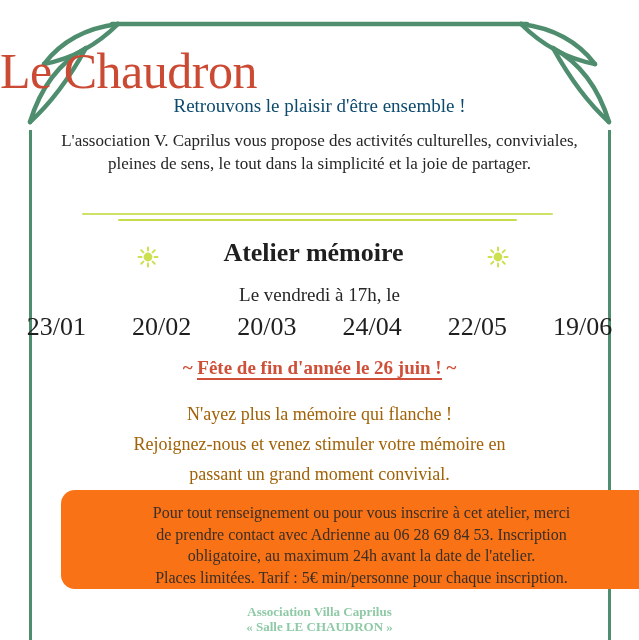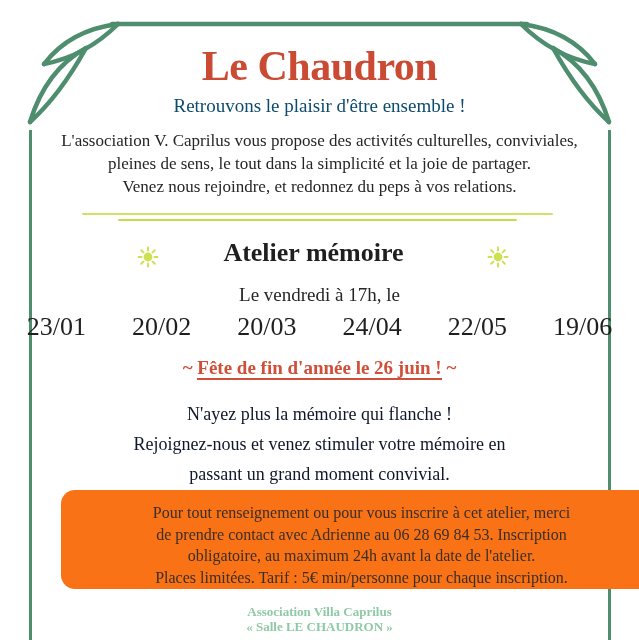--- a/index.html
+++ b/index.html
@@ -14,21 +14,21 @@
 
   
   .ornament{position:absolute;left:0;top:0;}
   .vline{position:absolute;top:130px;bottom:0;width:3px;background:#4E8D6D;}
   .vline.left{left:29px;}
   .vline.right{left:608px;}
 
   
   .title{
     position:absolute;left:0;right:0;top:42px;
-    text-align:center;font-size:42px;font-weight:700;color:#CB4A34;
+    text-align:left;font-size:50px;font-weight:400;color:#CB4A34;
     letter-spacing:-0.5px;
   }
   .subtitle{
     position:absolute;left:0;right:0;top:95px;
     text-align:center;font-size:19px;color:#0c4a6e;font-weight:400;
   }
 
   
   .intro1{
     position:absolute;left:40px;right:40px;top:129px;
@@ -69,21 +69,21 @@
   
   .fete{
     position:absolute;left:0;right:0;top:357px;
     text-align:center;font-size:19px;font-weight:700;color:#CF4F38;
   }
   .fete-core{border-bottom:2px solid #CF4F38;}
 
   
   .pitch{
     position:absolute;left:40px;right:40px;top:399px;
-    text-align:center;font-size:18px;line-height:30px;color:#0f172a;
+    text-align:center;font-size:18px;line-height:30px;color:#a16207;
   }
 
   
   .info-box{
     position:absolute;left:61px;top:490px;width:601px;height:99px;
     background:#f97316;border-radius:14px;
     box-sizing:border-box;padding-top:12px;
     text-align:center;font-size:16px;line-height:21.5px;color:#3A2E25;
   }
 
@@ -117,21 +117,20 @@
   <div class="vline left"></div>
   <div class="vline right"></div>
 
   <div class="title">Le Chaudron</div>
   <div class="subtitle">Retrouvons le plaisir d'être ensemble !</div>
 
   <div class="intro1">
     <div>L'association V. Caprilus vous propose des activités culturelles, conviviales,</div>
     <div>pleines de sens, le tout dans la simplicité et la joie de partager.</div>
   </div>
-  <div class="intro2">Venez nous rejoindre, et redonnez du peps à vos relations.</div>
 
   <div class="divider d1"></div>
   <div class="divider d2"></div>
 
   <svg class="sun left" viewBox="0 0 22 22">
     <circle cx="11" cy="11" r="4.4" fill="#CDE052"></circle>
     <g stroke="#CDE052" stroke-width="2" stroke-linecap="round">
       <line x1="11" y1="1.5" x2="11" y2="4.5"></line>
       <line x1="11" y1="17.5" x2="11" y2="20.5"></line>
       <line x1="1.5" y1="11" x2="4.5" y2="11"></line>

